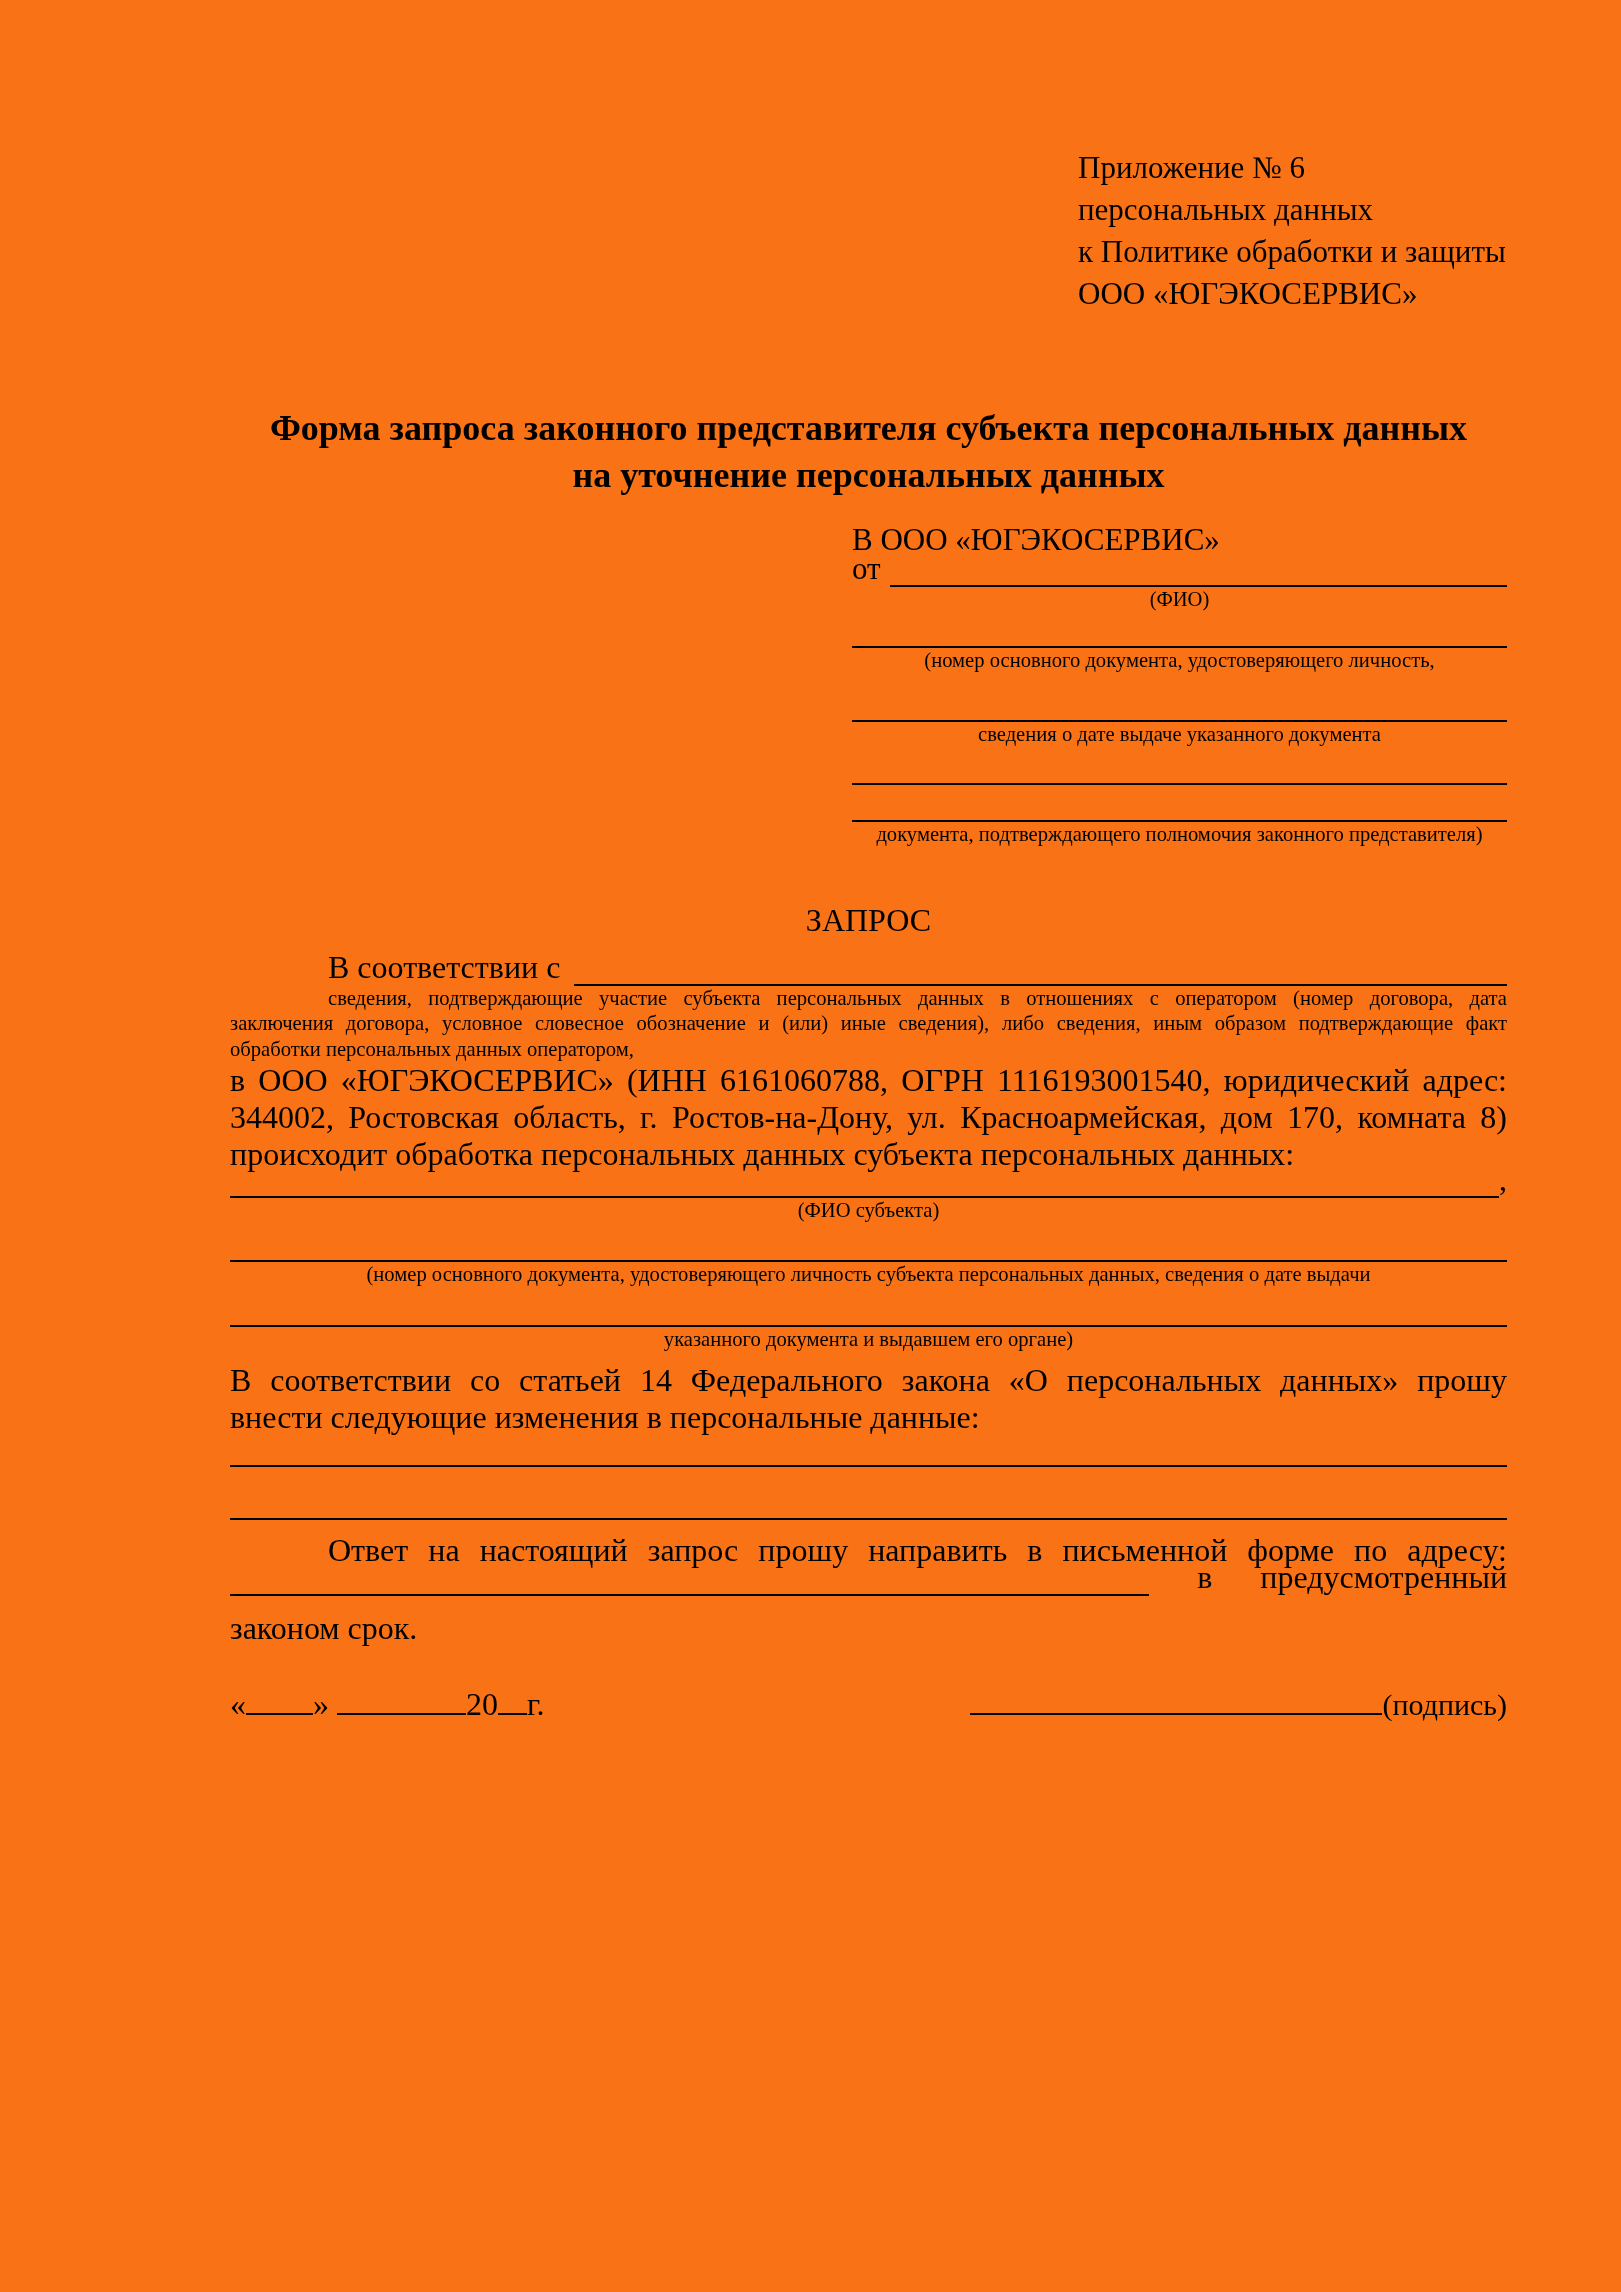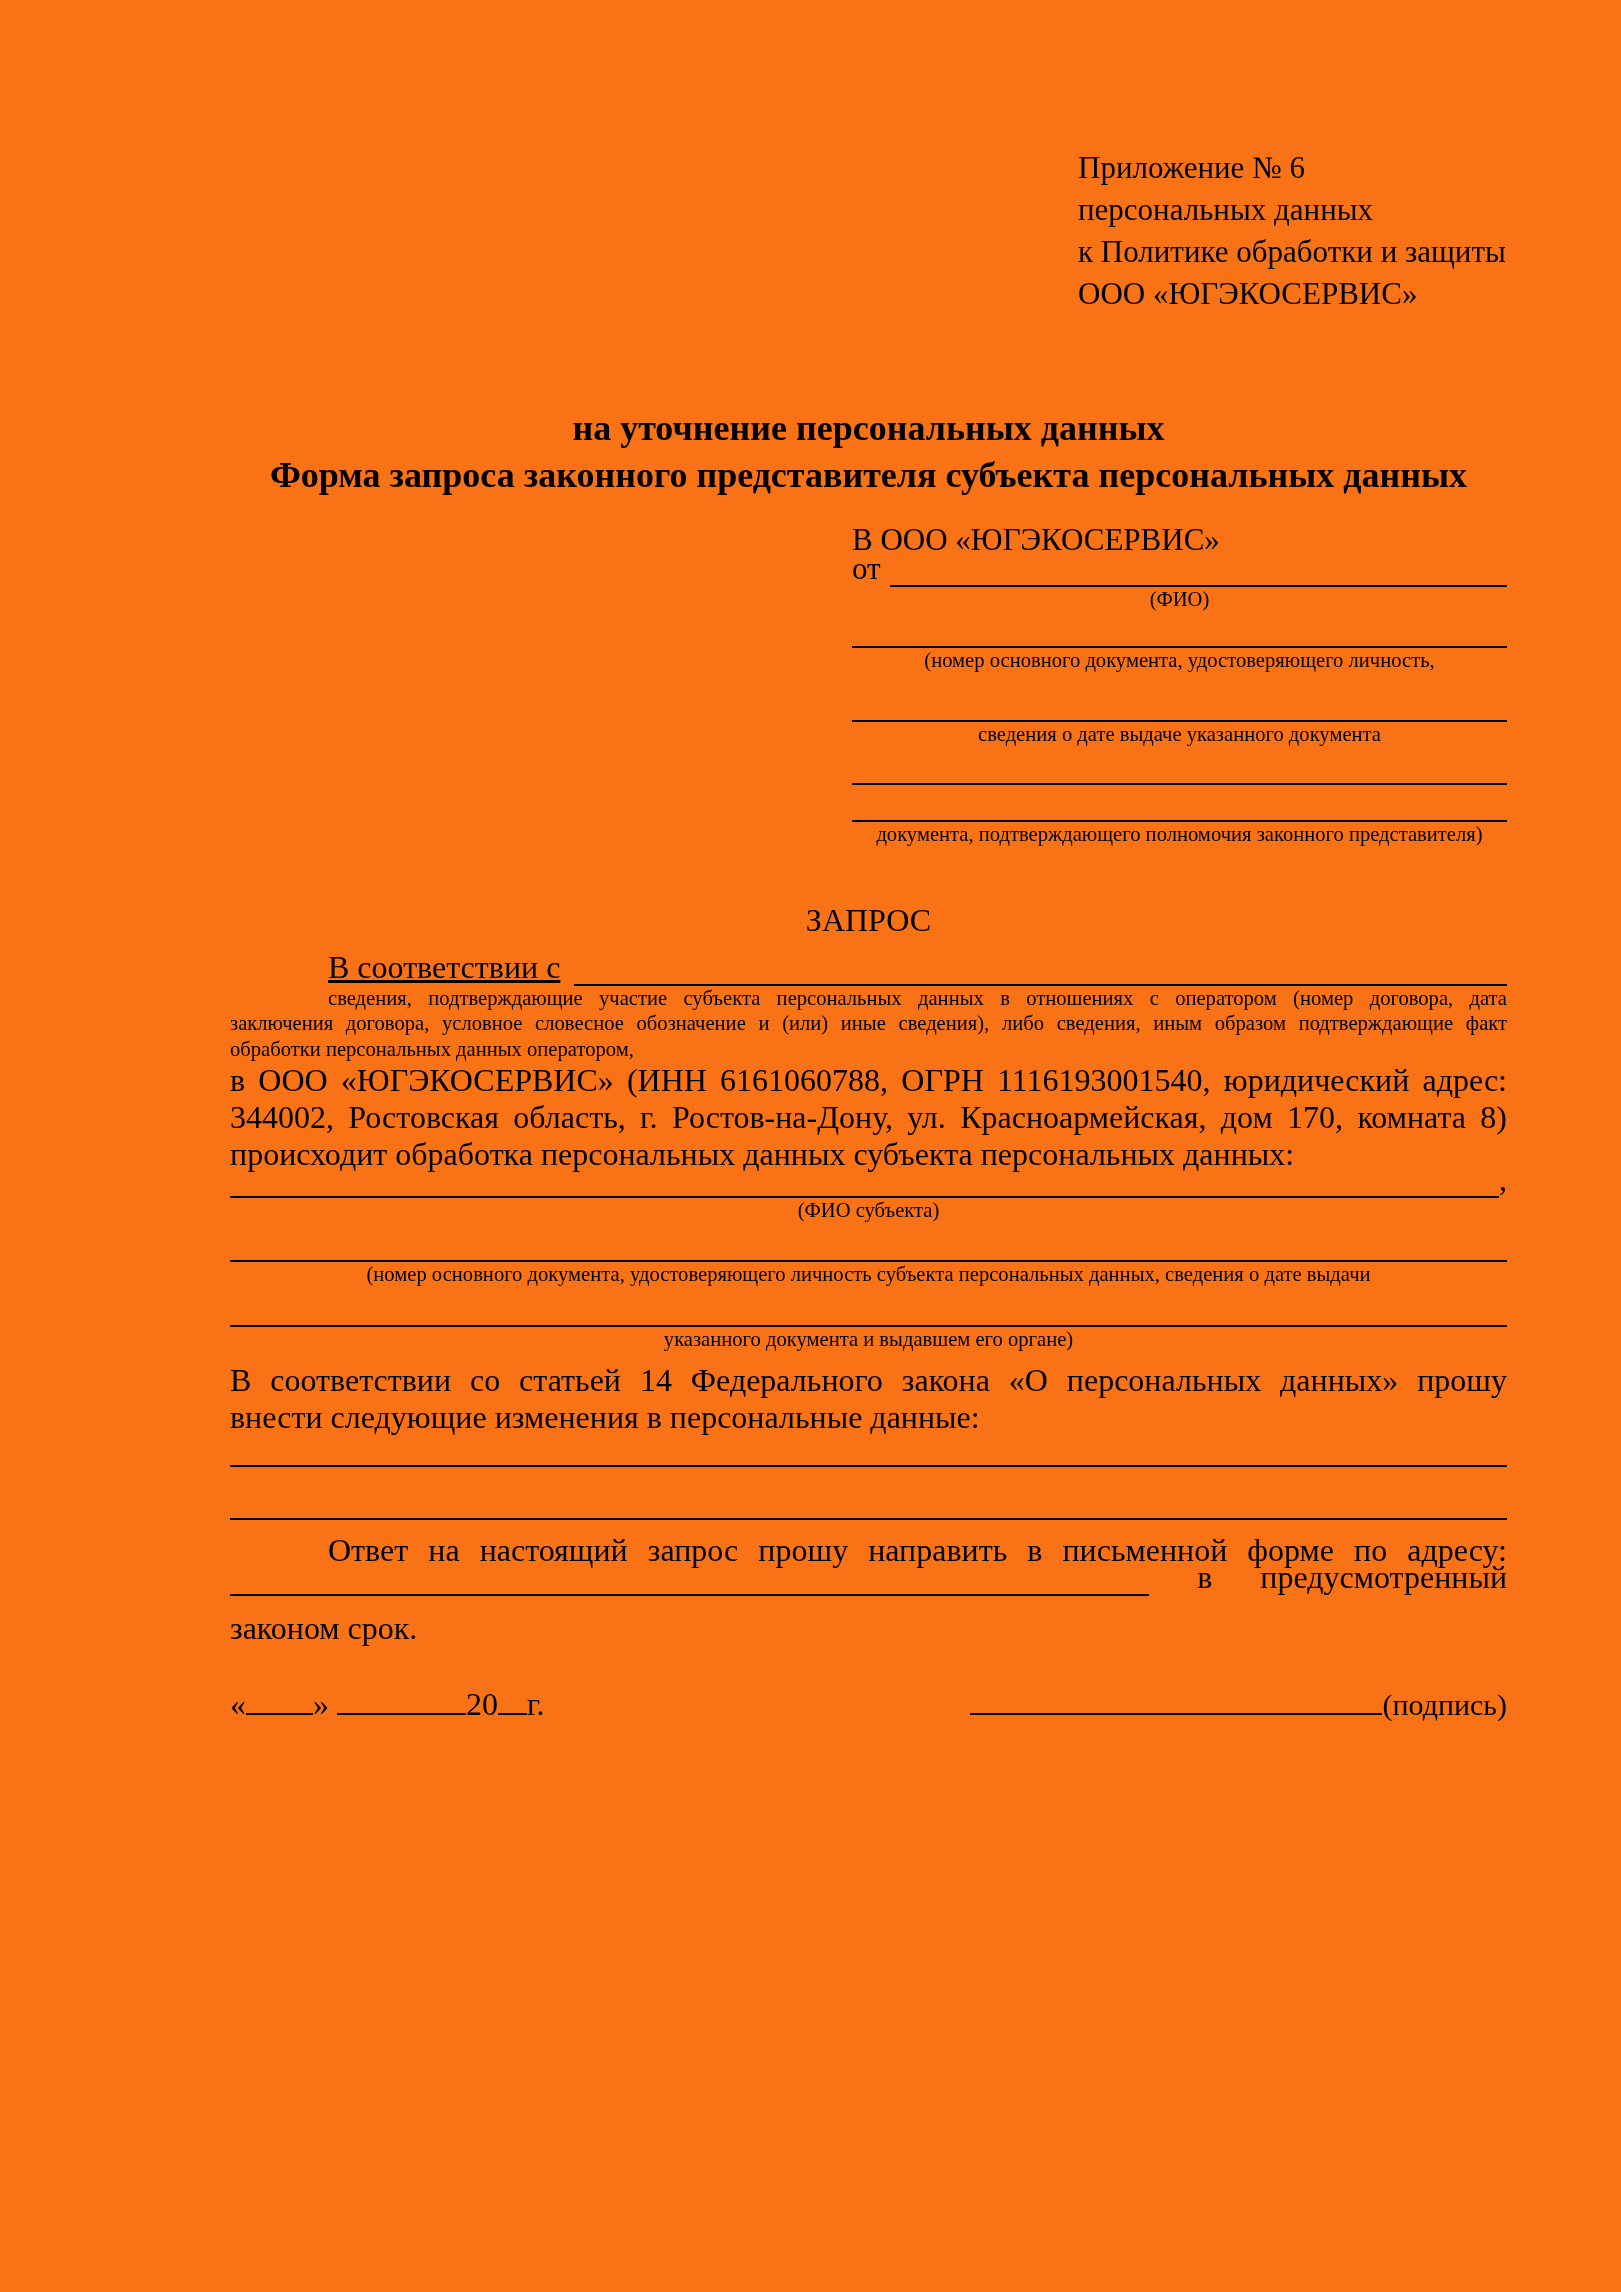--- a/index.html
+++ b/index.html
@@ -25,21 +25,21 @@
   .addr-from{display:flex;align-items:flex-end;height:29px;}
   .addr-from .lbl{margin-right:9.8px;}
   .cap{font-size:20.6px;line-height:25.5px;text-align:center;}
   .blank{border-bottom:2.9px solid #000;}
   .row-blank{width:100%;}
   .h34{height:33px;} .h48{height:47px;} .h36{height:35px;}
   .h30{height:29px;} .h38{height:37px;} .h52{height:51px;}
   .grow{flex:1 1 auto;}
   
   .zapros{margin-top:55px;text-align:center;line-height:37px;}
-  .intro{display:flex;align-items:flex-end;height:39px;margin-top:7.8px;padding-left:98px;text-decoration:underline;}
+  .intro{display:flex;align-items:flex-end;height:39px;margin-top:7.8px;padding-left:98px;}
   .intro .lbl{margin-right:13.7px;white-space:nowrap;}
   .footnote{font-size:20.6px;line-height:25.5px;}
   .jl{text-align:justify;text-align-last:justify;}
   .indent{padding-left:98px;}
   .para{line-height:37px;}
   .fio-line{display:flex;align-items:flex-end;height:24.5px;}
   .law{margin-top:9.8px;}
   .ans1{margin-top:11.8px;}
   .ans2{display:flex;align-items:flex-end;justify-content:space-between;height:23.5px;margin-top:3.9px;}
   .ans2 .blank{width:72%;}
@@ -57,22 +57,22 @@
 <div class="page">
 
   <div class="appendix">
     <div>Приложение № 6</div>
     <div>персональных данных</div>
     <div>к Политике обработки и защиты</div>
     <div>ООО «ЮГЭКОСЕРВИС»</div>
   </div>
 
   <div class="title">
+    <div>Форма запроса законного представителя субъекта персональных данных</div>
     <div>на уточнение персональных данных</div>
-    <div>Форма запроса законного представителя субъекта персональных данных</div>
   </div>
 
   <div class="addressee">
     <div class="addr-to">В ООО «ЮГЭКОСЕРВИС»</div>
     <div class="addr-from">
       <span class="lbl">от</span>
       <span class="blank grow"></span>
     </div>
     <div class="cap">(ФИО)</div>
 

